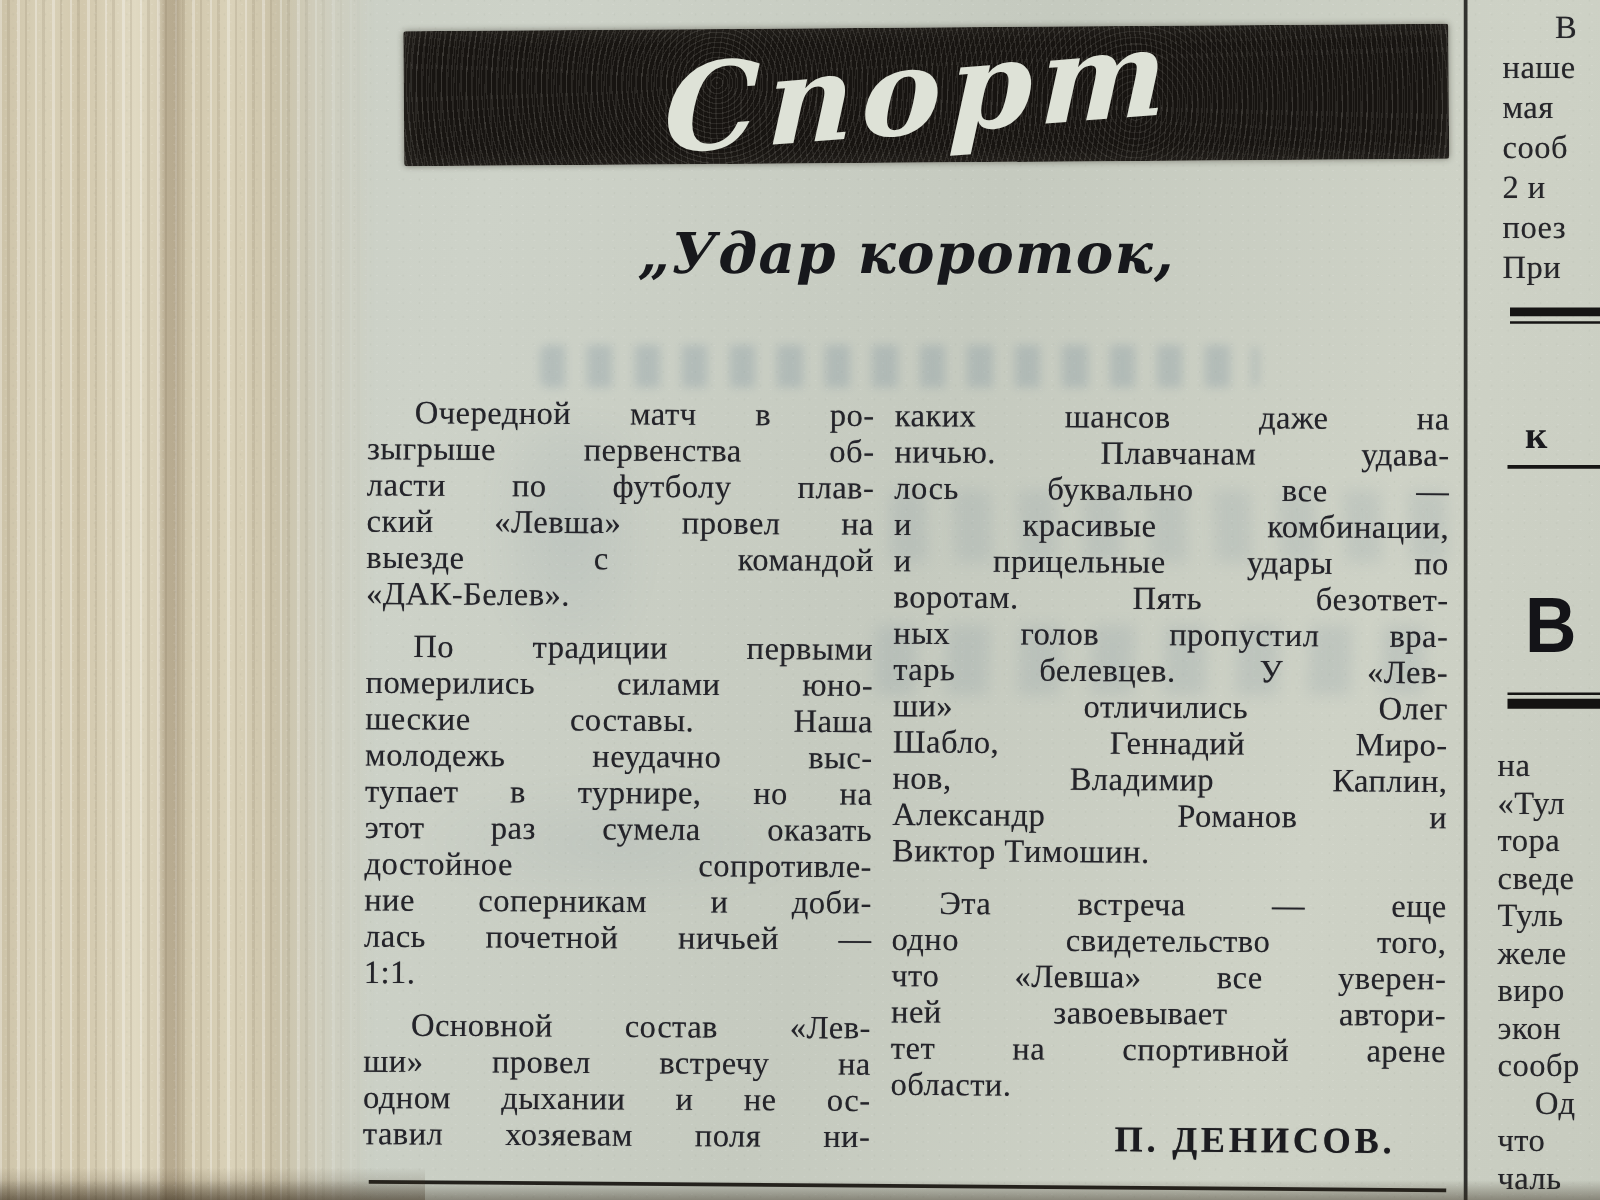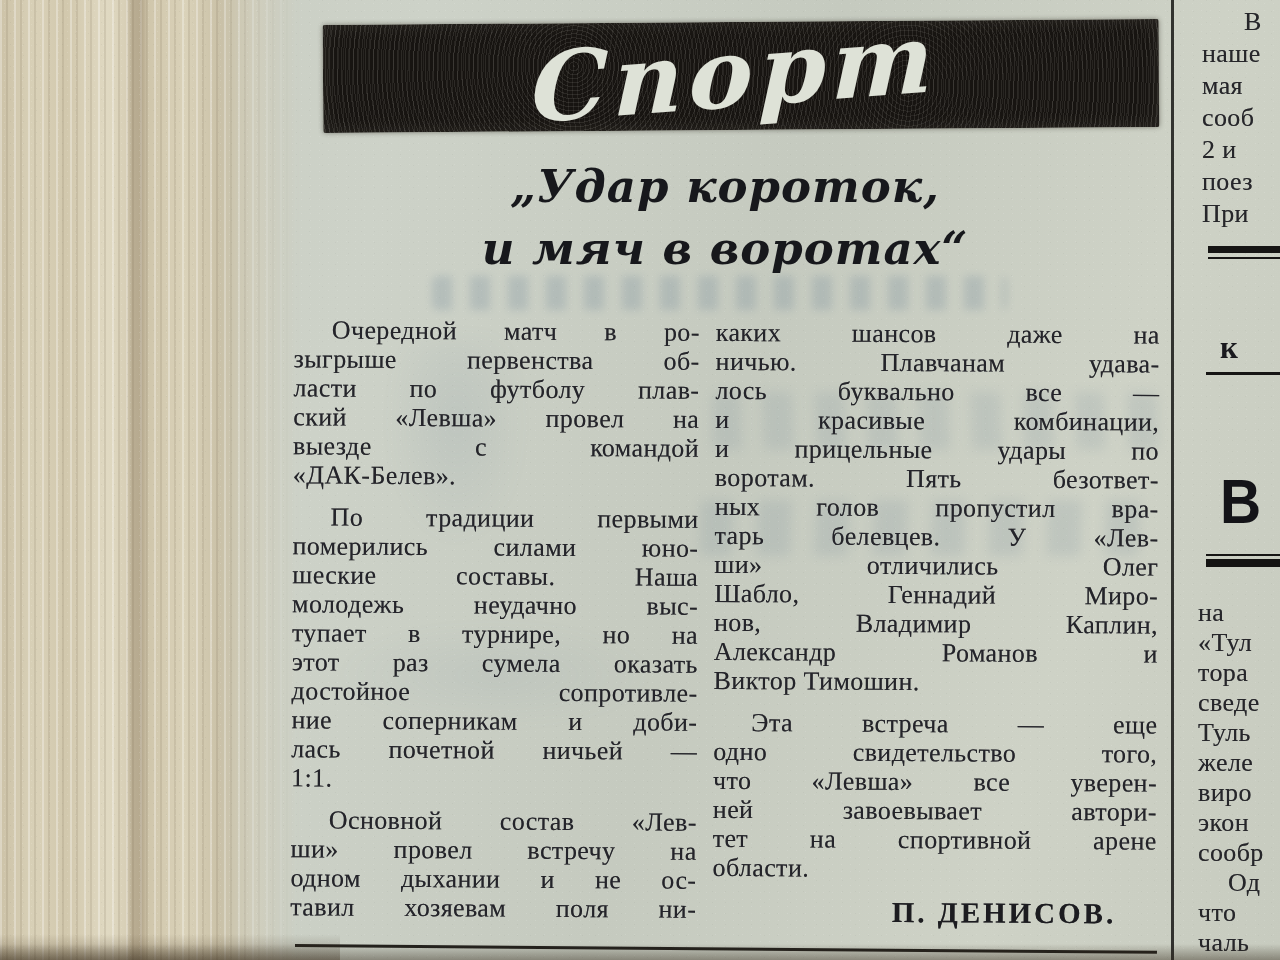--- a/index.html
+++ b/index.html
@@ -44,21 +44,21 @@
   .banner{position:absolute;left:323px;top:22px;width:836px;height:108px;
     transform:rotate(-.4deg);border-radius:2px;
     background:
       repeating-radial-gradient(circle at 30% 40%, rgba(230,228,218,.10) 0 1px, rgba(0,0,0,0) 1px 4px),
       repeating-radial-gradient(circle at 70% 60%, rgba(230,228,218,.08) 0 1px, rgba(0,0,0,0) 1px 5px),
       #171411;
     box-shadow:0 0 5px rgba(30,26,18,.45), inset 0 0 18px rgba(235,232,220,.10);}
   .banner svg{overflow:visible;}
 
   
-  .headline{position:absolute;left:290px;top:156px;width:870px;text-align:center;
+  .headline{position:absolute;left:290px;top:172px;width:870px;text-align:center;
     font-family:"DejaVu Serif",serif;font-style:italic;font-weight:bold;
     font-size:45px;line-height:62px;letter-spacing:1px;color:#17181c;}
 
   
   .article{position:absolute;left:292px;top:318px;width:866px;display:flex;gap:16px;
     transform:rotate(.35deg);color:#24242a;}
   .colL{width:406px;}
   .colR{width:444px;}
   .para{margin:0 0 13px 0;}
   .ln{font-size:26px;line-height:29px;letter-spacing:.4px;
@@ -110,21 +110,20 @@
 <div class="banner">
   <svg width="836" height="108" viewBox="0 0 836 108">
     <g transform="rotate(-4 418 54)">
       <text x="418" y="84" text-anchor="middle" font-family="DejaVu Serif, serif" font-style="italic" font-weight="bold" font-size="96" letter-spacing="6" fill="#dee2d7" transform="skewX(-6)">Спорт</text>
     </g>
   </svg>
 </div>
 
 <div class="headline">
   <div>„Удар короток,</div>
-  <div>и мяч в воротах“</div>
 </div>
 
 <div class="article">
   <div class="colL">
     <div class="para">
         <div class="ln">Очередной матч в ро-</div>
         <div class="ln">зыгрыше первенства об-</div>
         <div class="ln">ласти по футболу плав-</div>
         <div class="ln">ский «Левша» провел на</div>
         <div class="ln">выезде с командой</div>

